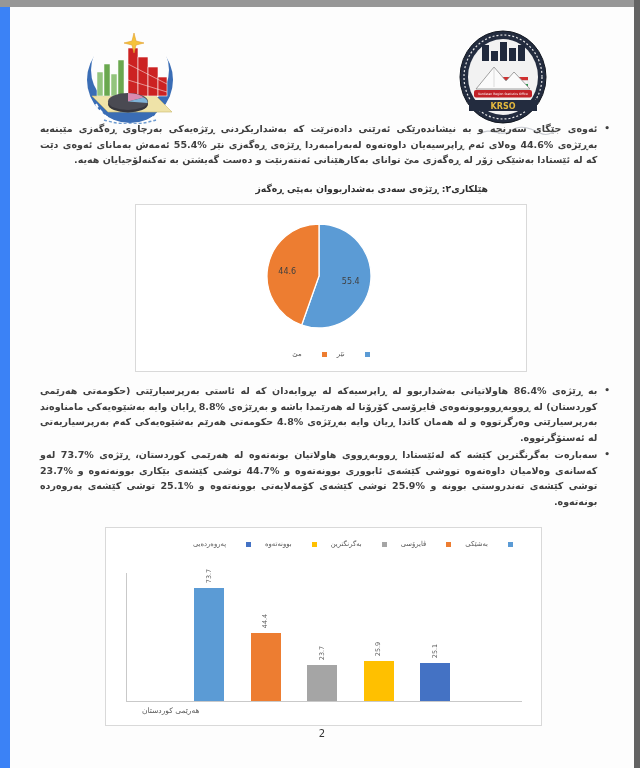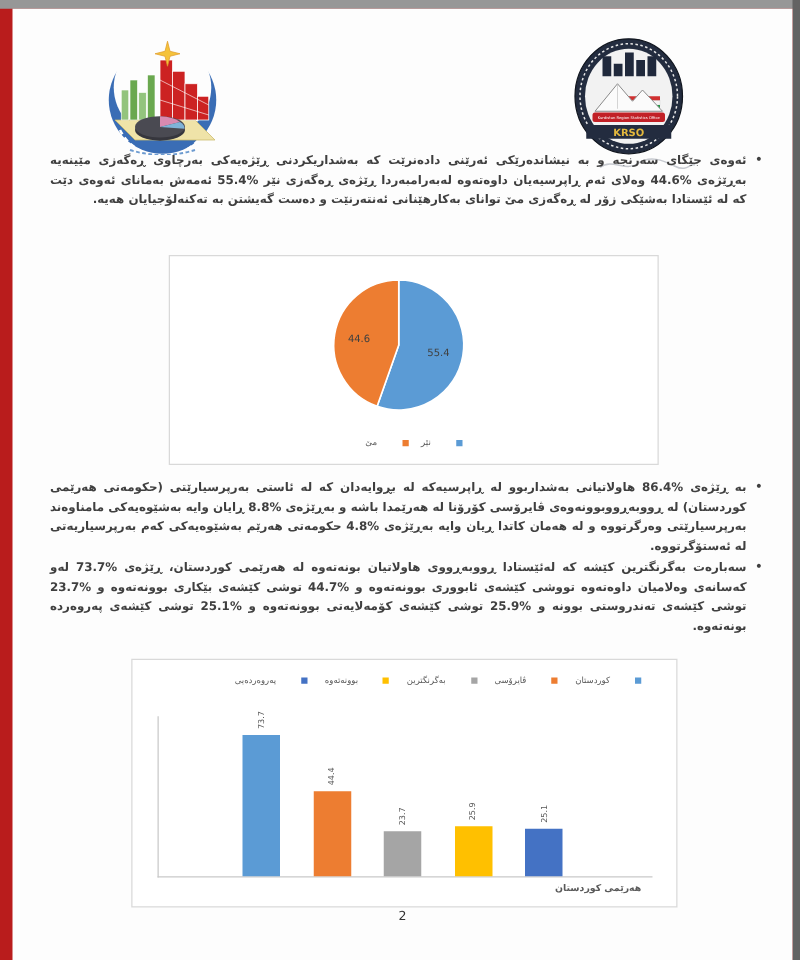--- a/index.html
+++ b/index.html
@@ -1,17 +1,17 @@
 <!DOCTYPE html>
 <html lang="ckb" dir="ltr"><head>
 <meta charset="utf-8">
 <style>
   html,body{margin:0;padding:0;}
   body{font-family:"DejaVu Sans","Liberation Sans",sans-serif;}
-  .frame{position:relative;width:640px;height:768px;background:#b91c1c;overflow:hidden;}
+  .frame{position:relative;width:640px;height:768px;background:#3b82f6;overflow:hidden;}
   .edge-top{position:absolute;top:0;left:0;right:0;height:7px;background:#979797;}
   .edge-right{position:absolute;top:0;right:0;width:6px;height:100%;background:#636363;}
   .page{position:absolute;left:10px;top:7px;width:624px;height:761px;background:#fdfdfd;}
 
   .logo-left{position:absolute;left:68px;top:25px;}
   .logo-right{position:absolute;left:448px;top:22px;}
   .scribble{position:absolute;left:468px;top:116px;}
 
   .para{position:absolute;left:30px;width:570px;display:flex;direction:rtl;gap:7px;
         font-size:9.5px;font-weight:bold;line-height:15.5px;color:#3f3f3f;text-align:justify;}
@@ -34,22 +34,22 @@
   .pie-legend{position:absolute;bottom:13px;left:0;right:0;display:flex;justify-content:center;gap:10px;direction:rtl;font-size:7px;}
   .bar-legend{position:absolute;top:12px;right:28px;display:flex;direction:rtl;gap:14px;font-size:6.8px;}
   .lg-item{display:flex;align-items:center;gap:20px;}
   .sw{width:5px;height:5px;display:inline-block;flex:0 0 auto;}
 
   .plot{position:absolute;left:20px;top:45px;width:395px;height:128px;
         border-left:1px solid #c9c9c9;border-bottom:1px solid #c9c9c9;}
   .bar{position:absolute;bottom:0;width:30px;}
   .bar-val-wrap{position:absolute;width:30px;height:8px;display:flex;justify-content:center;align-items:center;}
   .bar-val{transform:rotate(-90deg);font-size:6.5px;color:#595959;white-space:nowrap;}
-  .xlabel{position:absolute;top:178px;left:12px;width:395px;text-align:right;direction:rtl;
-          font-size:7.5px;color:#595959;font-weight:bold;}
+  .xlabel{position:absolute;top:178px;left:36px;width:395px;text-align:left;direction:rtl;
+          font-size:7.5px;color:#595959;}
 
   .pagenum{position:absolute;top:721px;left:0;right:0;text-align:center;font-size:10px;color:#333333;}
 </style>
 </head>
 <body>
 
 <div class="frame">
   <div class="edge-top"></div>
   <div class="edge-right"></div>
 
@@ -121,20 +121,21 @@
 
     <svg class="scribble" width="80" height="18" viewBox="0 0 80 18">
       <path d="M2 11 C 12 3, 22 15, 32 8 S 52 5, 62 10 S 74 7, 78 9" fill="none" stroke="#b9bdc4" stroke-width="1.2" opacity="0.8"></path>
     </svg>
 
     <div class="para p1">
       <span class="dot">•</span>
       <p>ئەوەی جێگای سەرنجە و بە نیشاندەرێکی ئەرێنی دادەنرێت کە بەشداریکردنی ڕێژەیەکی بەرچاوی ڕەگەزی مێینەیە بەڕێژەی %44.6 وەلای ئەم ڕاپرسیەیان داوەتەوە لەبەرامبەردا ڕێژەی ڕەگەزی نێر %55.4 ئەمەش بەمانای ئەوەی دێت کە لە ئێستادا بەشێکی زۆر لە ڕەگەزی مێ توانای بەکارهێنانی ئەنتەرنێت و دەست گەیشتن بە تەکنەلۆجیایان هەیە.</p>
     </div>
 
+    <div class="caption cap2">هێلکاری٢: ڕێژەی سەدی بەشداربووان بەپێی ڕەگەز</div>
 
     <div class="panel pie-panel">
       <svg class="pie-svg" width="140" height="120" viewBox="0 0 140 120">
           <path d="M 70 57 L 70 5 A 52 52 0 1 1 52.693383684804715 106.03550786642896 Z" fill="#5b9bd5" stroke="#ffffff" stroke-width="1.3"></path>
           <text x="101.77718174760369" y="65.44319025753853" text-anchor="middle" class="pie-val">55.4</text>
           <path d="M 70 57 L 52.693383684804715 106.03550786642896 A 52 52 0 0 1 69.99999999999999 5 Z" fill="#ed7d31" stroke="#ffffff" stroke-width="1.3"></path>
           <text x="38.222818252396294" y="54.55680974246149" text-anchor="middle" class="pie-val">44.6</text>
         </svg>
       <div class="legend pie-legend">
           <span class="lg-item">
@@ -155,21 +156,21 @@
     <div class="para p3">
       <span class="dot">•</span>
       <p>سەبارەت بەگرنگترین کێشە کە لەئێستادا ڕووبەڕووی هاولاتیان بونەتەوە لە هەرێمی کوردستان، ڕێژەی %73.7 لەو کەسانەی وەلامیان داوەتەوە تووشی کێشەی ئابووری بوونەتەوە و %44.7 توشی کێشەی بێکاری بوونەتەوە و %23.7 توشی کێشەی تەندروستی بوونە و %25.9 توشی کێشەی کۆمەلایەتی بوونەتەوە و %25.1 توشی کێشەی پەروەردە بونەتەوە.</p>
     </div>
 
 
     <div class="panel bar-panel">
       <div class="legend bar-legend">
           <span class="lg-item">
             <span class="sw" style="background: rgb(91, 155, 213);"></span>
-            <span>کوردستان</span>
+            <span>بەشێکی</span>
           </span>
           <span class="lg-item">
             <span class="sw" style="background: rgb(237, 125, 49);"></span>
             <span>ڤایرۆسی</span>
           </span>
           <span class="lg-item">
             <span class="sw" style="background: rgb(165, 165, 165);"></span>
             <span>بەگرنگترین</span>
           </span>
           <span class="lg-item">

